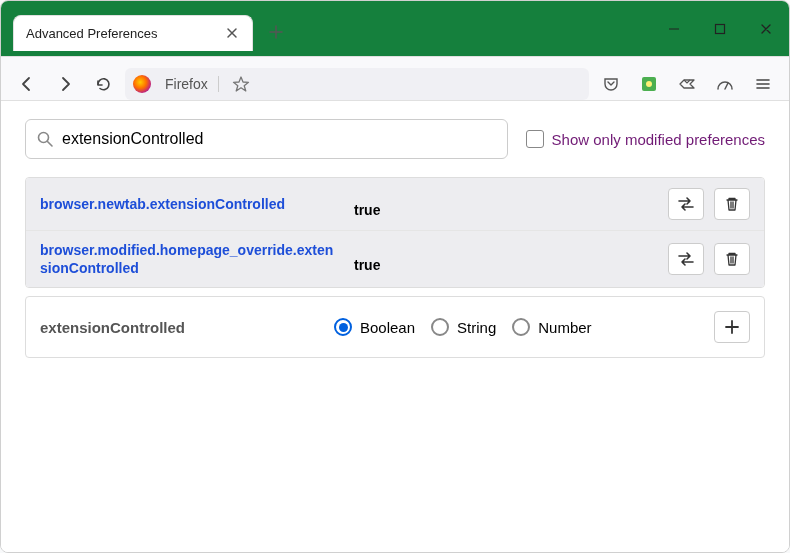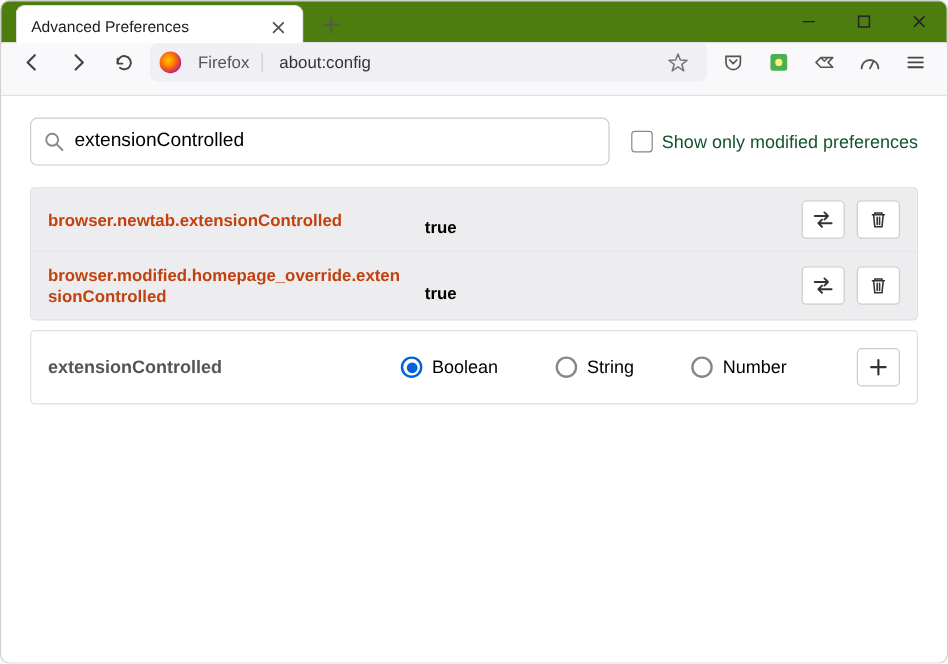--- a/index.html
+++ b/index.html
@@ -1,47 +1,47 @@
 <!DOCTYPE html>
 <html><head>
 <meta charset="utf-8">
 <style>
   * { box-sizing: border-box; margin: 0; padding: 0; font-family: "Segoe UI", Arial, sans-serif; }
   body { background: #f8f9fa; width: 790px; height: 553px; overflow: hidden; }
   .window { background: white; width: 790px; height: 553px; border: 1px solid #d0d0d0; border-radius: 8px; overflow: hidden; display: flex; flex-direction: column; }
-  .titlebar { height: 35px; display: flex; align-items: center; background: #4d7c0f; border-bottom: 1px solid #e0e0e0; }
+  .titlebar { height: 56px; display: flex; align-items: center; background: #15803d; border-bottom: 1px solid #e0e0e0; }
   .tab { background: white; border-radius: 8px 8px 0 0; height: 36px; margin-top: 8px; margin-left: 12px; display: flex; align-items: center; padding: 0 12px; min-width: 240px; border: 1px solid #e0e0e0; border-bottom: none; }
   .tab-title { flex: 1; font-size: 13px; color: #222; }
   .tab-close { width: 16px; height: 16px; display: flex; align-items: center; justify-content: center; cursor: pointer; color: #555; }
   .newtab-btn { width: 30px; height: 30px; display: flex; align-items: center; justify-content: center; margin-left: 8px; margin-top: 6px; cursor: pointer; color: #555; border-radius: 4px; }
   .win-controls { margin-left: auto; display: flex; }
   .win-btn { width: 46px; height: 44px; display: flex; align-items: center; justify-content: center; cursor: pointer; }
-  .toolbar { height: 44px; display: flex; align-items: flex-start; padding: 0 10px; gap: 6px; background: #f9f9fb; border-bottom: 1px solid #e0e0e0; }
+  .toolbar { height: 44px; display: flex; align-items: flex-end; padding: 0 10px; gap: 6px; background: #f9f9fb; border-bottom: 1px solid #e0e0e0; }
   .tbtn { width: 32px; height: 32px; display: flex; align-items: center; justify-content: center; border-radius: 4px; cursor: pointer; color: #444; }
   .urlbar { flex: 1; height: 32px; background: #f0f0f4; border-radius: 6px; display: flex; align-items: center; padding: 0 8px; gap: 6px; }
   .urlbar .firefox-label { font-size: 14px; color: #555; padding: 0 4px; border-right: 1px solid #ccc; padding-right: 10px; margin-left: 4px;}
   .urlbar input { flex: 1; border: none; background: transparent; font-size: 14px; color: #333; outline: none; padding-left: 8px;}
   .urlbar .star { color: #888; }
   .ext-icon { width:18px; height:18px; display:flex; align-items:center; justify-content:center;}
   .content { flex: 1; padding: 18px 24px; background: white; }
   .search-row { display: flex; align-items: center; gap: 18px; margin-bottom: 18px; }
   .search-box { flex: 1; height: 40px; border: 1px solid #ccc; border-radius: 6px; display: flex; align-items: center; padding: 0 10px; gap: 8px; }
   .search-box input { flex: 1; border: none; font-size: 16px; outline: none; }
-  .check-row { display: flex; align-items: center; gap: 8px; font-size: 15px; color: #14532d;}
+  .check-row { display: flex; align-items: center; gap: 8px; font-size: 15px; color: #701a75;}
   .chk { width: 18px; height: 18px; border: 1.5px solid #888; border-radius: 3px; cursor: pointer; }
   .pref-table { border: 1px solid #ddd; border-radius: 4px; overflow: hidden; }
   .pref-row { display: flex; align-items: center; padding: 10px 14px; gap: 14px; border-bottom: 1px solid #e5e5e5; }
   .pref-row.modified { background: #ededf0; font-weight: 700; }
-  .pref-name { flex: 0 0 300px; font-size: 14px; color: #c2410c; word-break: break-word; line-height: 1.3; }
+  .pref-name { flex: 0 0 300px; font-size: 14px; color: #1d4ed8; word-break: break-word; line-height: 1.3; }
   .pref-value { flex: 1; font-size: 14px; margin-top: 12px; }
   .pref-actions { display: flex; gap: 10px; }
   .act-btn { width: 36px; height: 32px; border: 1px solid #ccc; border-radius: 4px; display: flex; align-items: center; justify-content: center; cursor: pointer; background: white; }
   .new-row { display: flex; align-items: center; padding: 14px; gap: 14px; border: 1px solid #ddd; border-radius: 4px; margin-top: 8px; }
   .new-name { flex: 0 0 280px; font-size: 15px; font-weight: 700; color: #555; }
-  .radio-group { flex: 1; display: flex; gap: 48px; align-items: flex-end; }
+  .radio-group { flex: 1; display: flex; gap: 16px; align-items: flex-end; }
   .radio-opt { display: flex; align-items: center; gap: 8px; font-size: 15px; cursor: pointer; }
   .radio { width: 18px; height: 18px; border: 2px solid #888; border-radius: 50%; display: flex; align-items: center; justify-content: center; }
   .radio.selected { border-color: #0060df; }
   .radio.selected::after { content: ""; width: 9px; height: 9px; background: #0060df; border-radius: 50%; }
   .fox-logo { width:18px; height:18px; border-radius:50%; background: radial-gradient(circle at 40% 40%, #ffcc00 0%, #ff6f00 40%, #c1277a 70%, #6a3fd6 100%); }
   svg { display: block; }
 </style>
 </head>
 <body>
 
@@ -95,21 +95,20 @@
       <svg width="17" height="17" viewBox="0 0 17 17">
           <path d="M3 8.5 A5.5 5.5 0 1 1 5 12.5" stroke="#444" stroke-width="1.6" fill="none" stroke-linecap="round"></path>
           <path d="M3 5 L3 9 L7 9" stroke="#444" stroke-width="1.6" fill="none" stroke-linecap="round" stroke-linejoin="round"></path>
         </svg>
     </div>
     <div class="urlbar">
       <span class="ext-icon">
           <span class="fox-logo"></span>
         </span>
       <span class="firefox-label">Firefox</span>
-      <input type="text" value="about:config" style="">
       <span class="tbtn star">
         <svg width="18" height="18" viewBox="0 0 18 18">
             <path d="M9 2 L11 7 L16.5 7.3 L12.2 10.7 L13.8 16 L9 12.8 L4.2 16 L5.8 10.7 L1.5 7.3 L7 7 Z" stroke="#777" stroke-width="1.3" fill="none" stroke-linejoin="round"></path>
           </svg>
       </span>
     </div>
     <div class="tbtn">
       <svg width="18" height="18" viewBox="0 0 18 18">
           <path d="M3 4 H15 V9 A6 6 0 0 1 3 9 Z" stroke="#555" stroke-width="1.4" fill="none"></path>
           <path d="M6 7 L9 10 L12 7" stroke="#555" stroke-width="1.4" fill="none" stroke-linecap="round" stroke-linejoin="round"></path>

